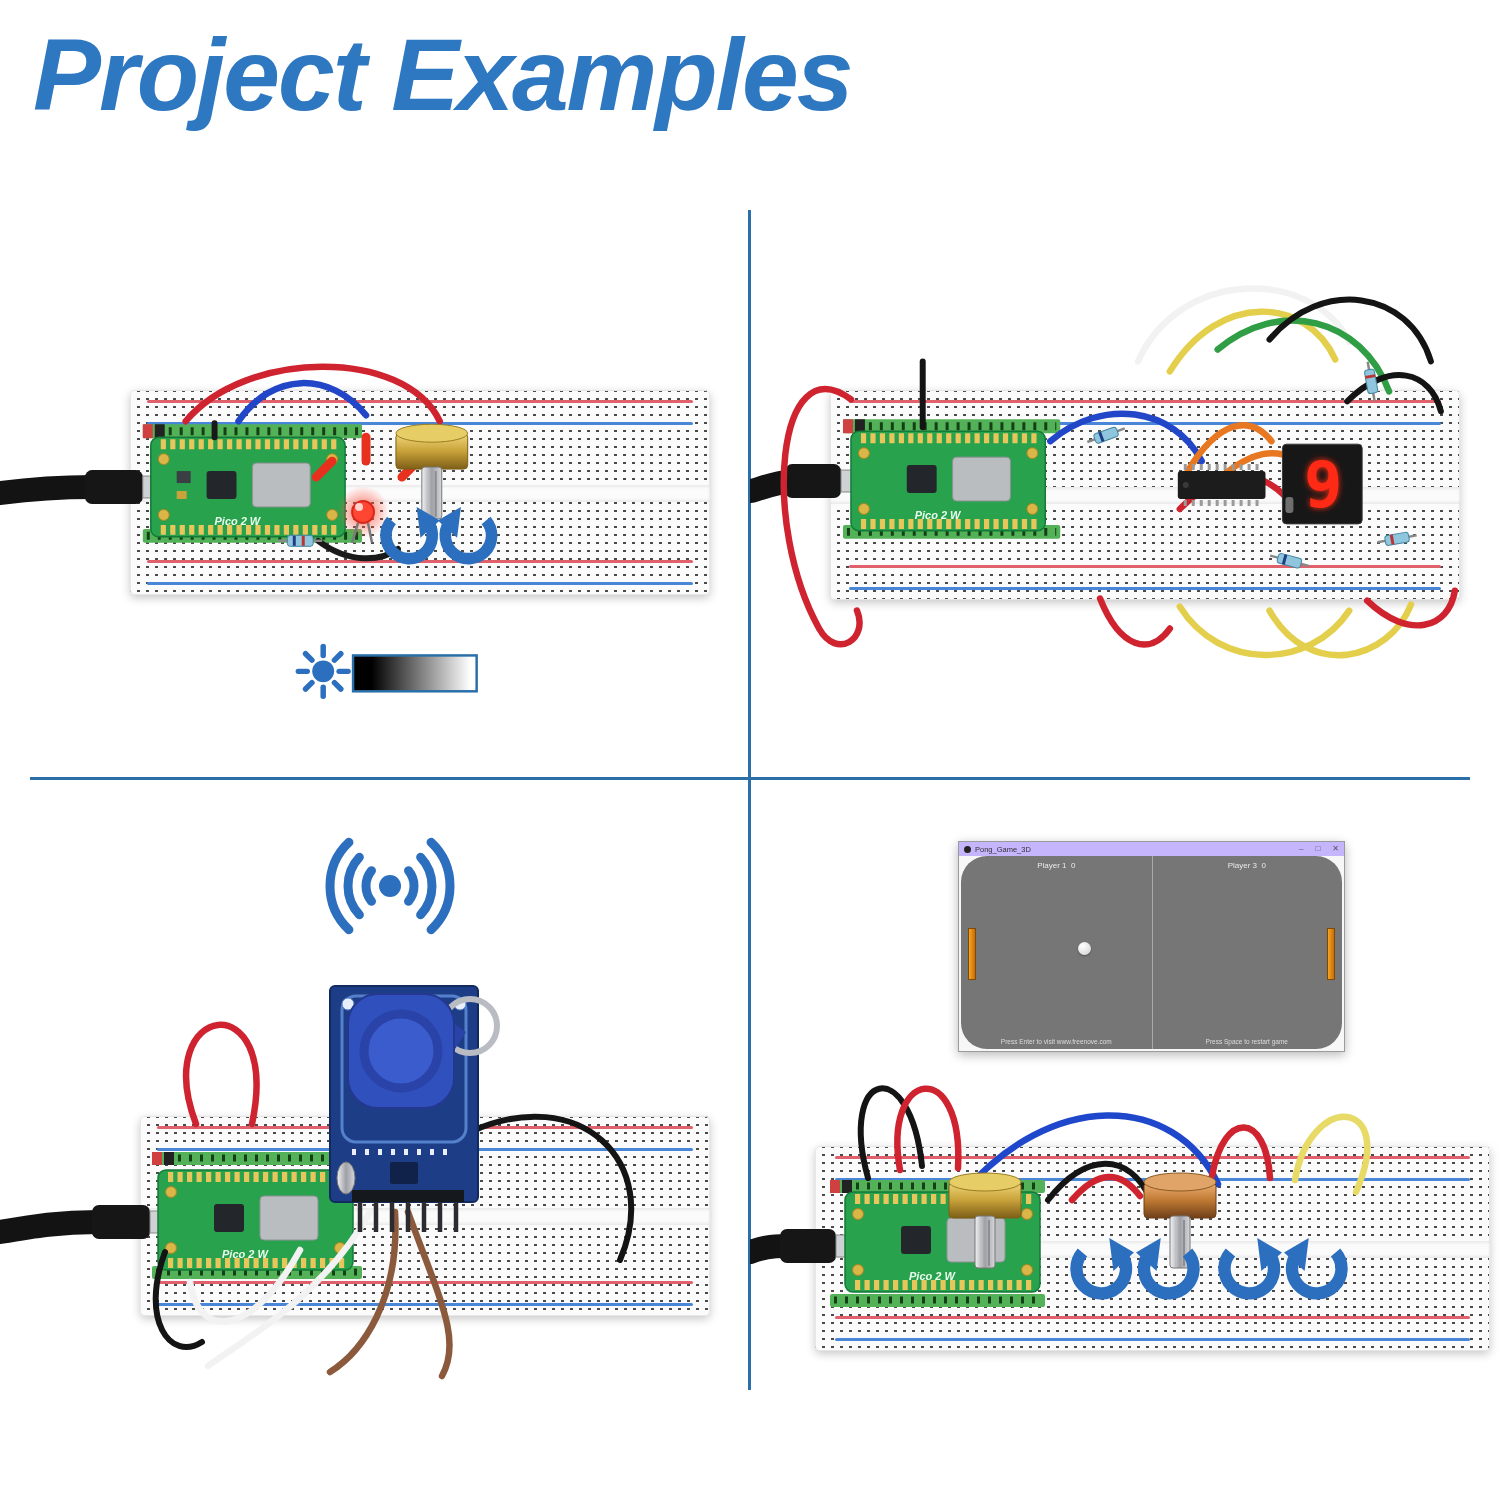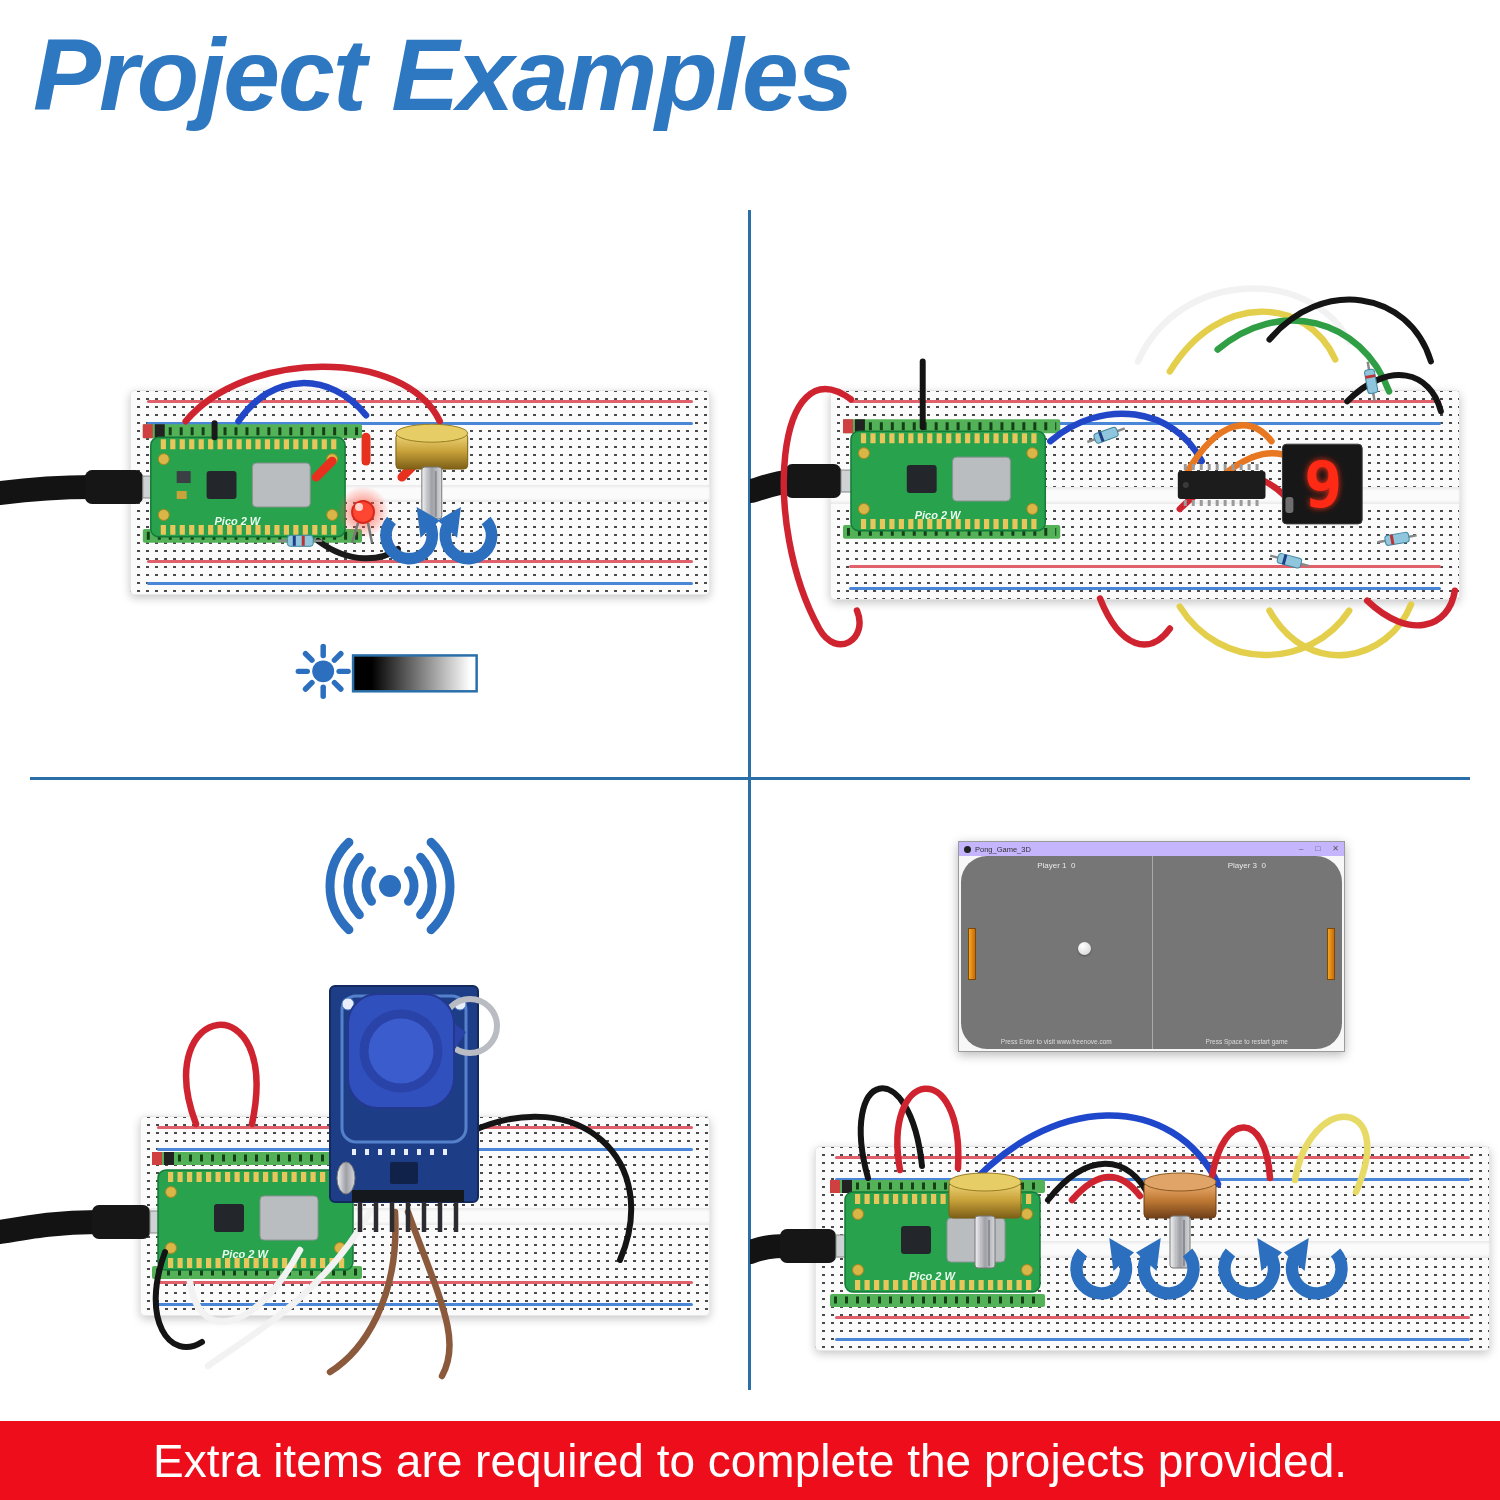--- a/index.html
+++ b/index.html
@@ -460,16 +460,13 @@
       <g transform="translate(452,456) scale(-1,1)">
           <use href="#rotArrow" width="66" height="66"></use>
         </g>
       <use href="#rotArrow" width="66" height="66" transform="translate(466,456)"></use>
       <g transform="translate(600,456) scale(-1,1)">
           <use href="#rotArrow" width="66" height="66"></use>
         </g>
     </svg>
   </section>
 
-  <footer class="banner">
-    <span>Extra items are required to complete the projects provided.</span>
-  </footer>
 </div>
 
 </body></html>

